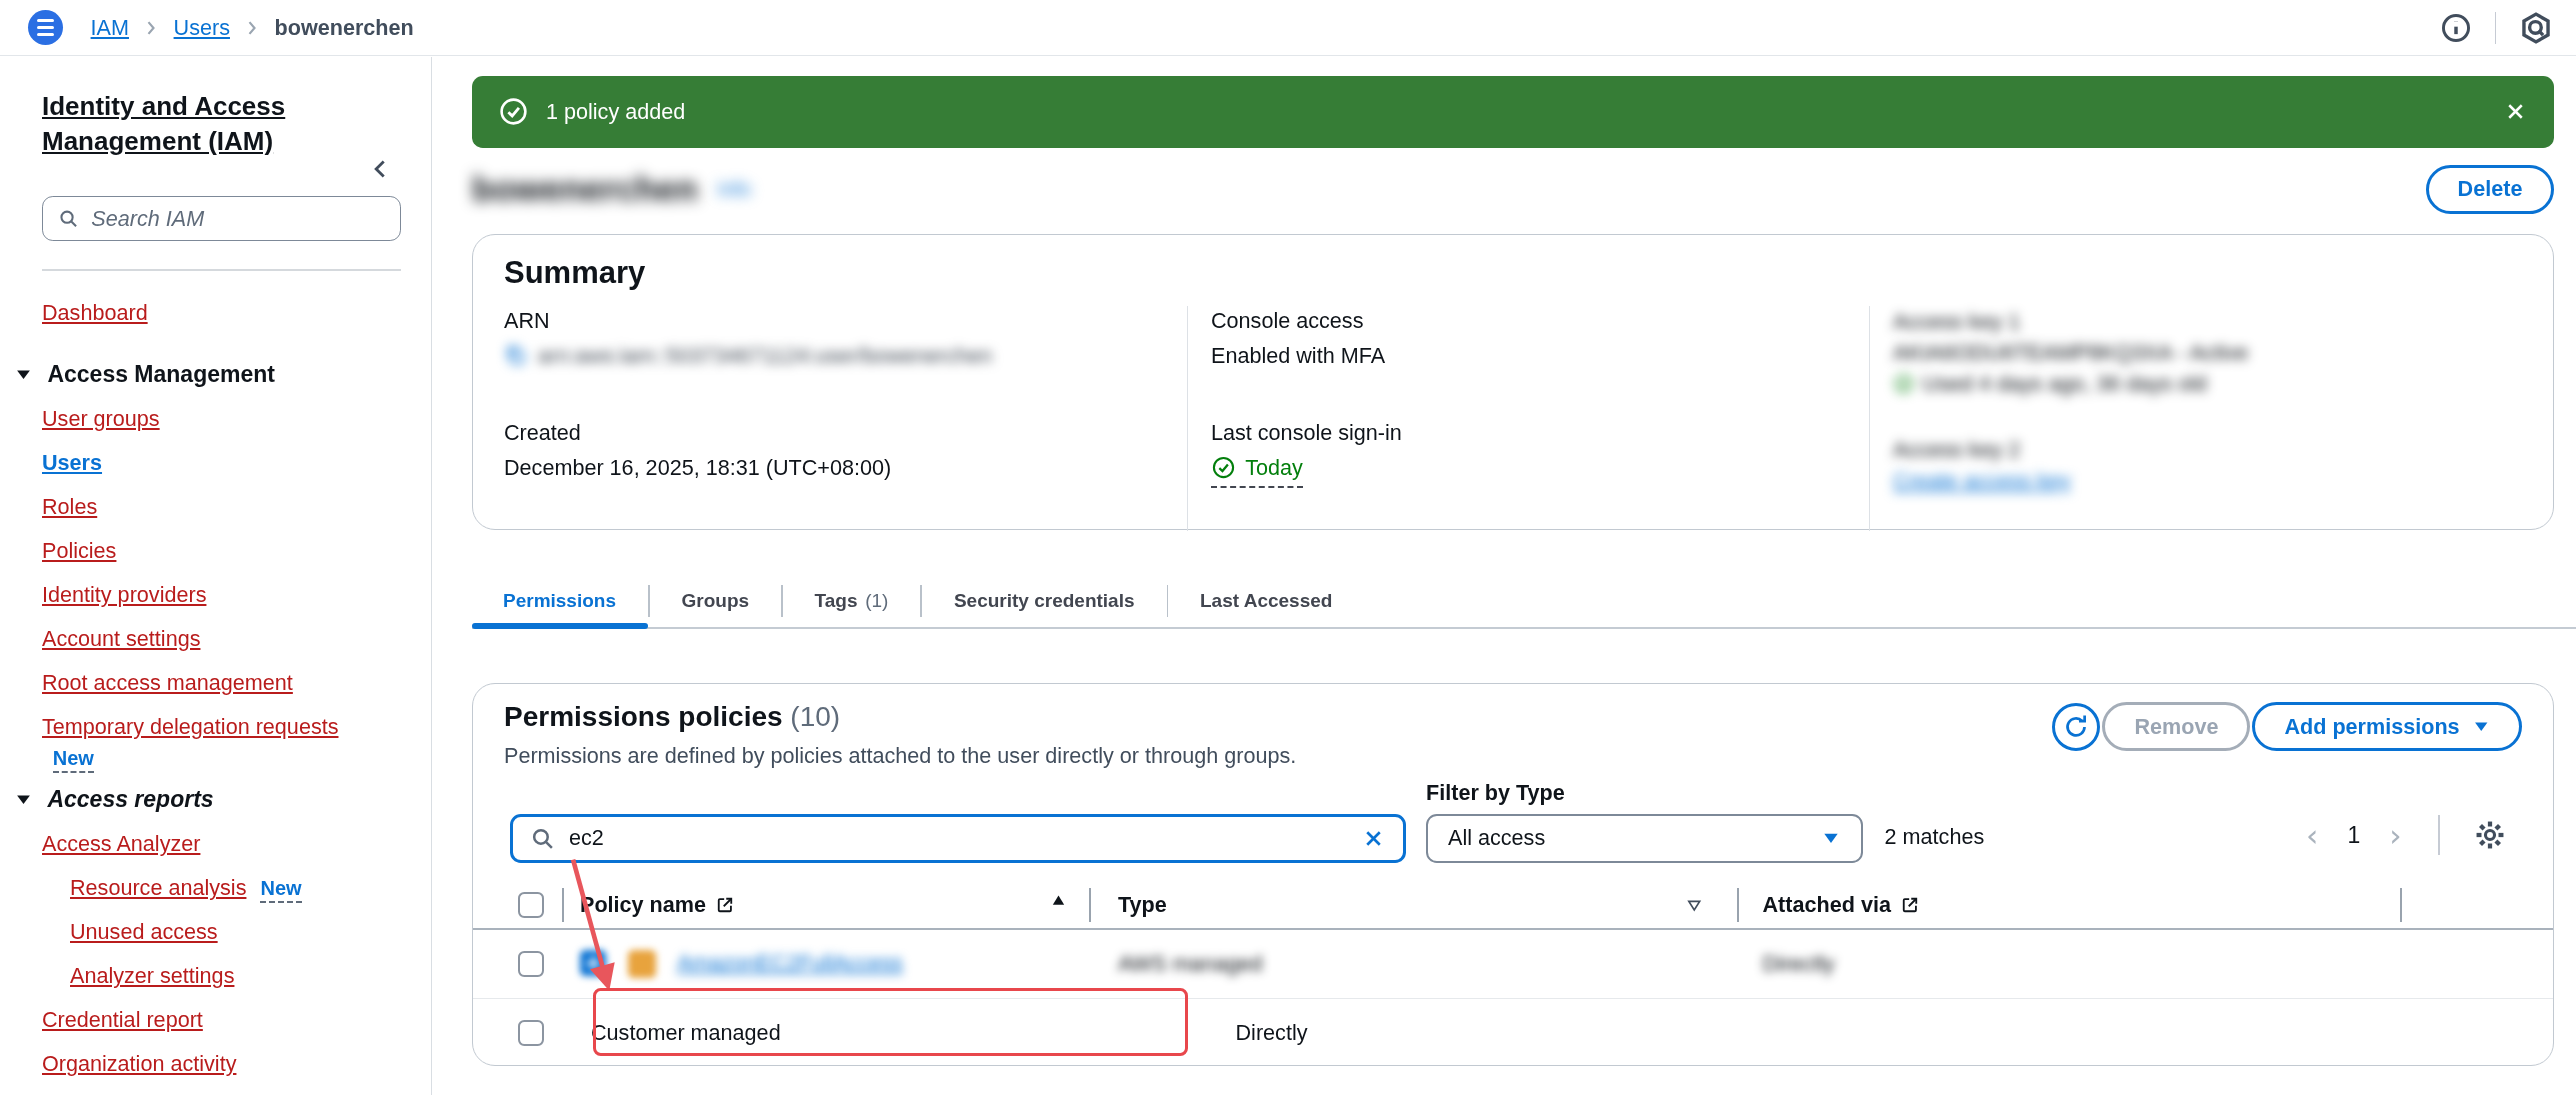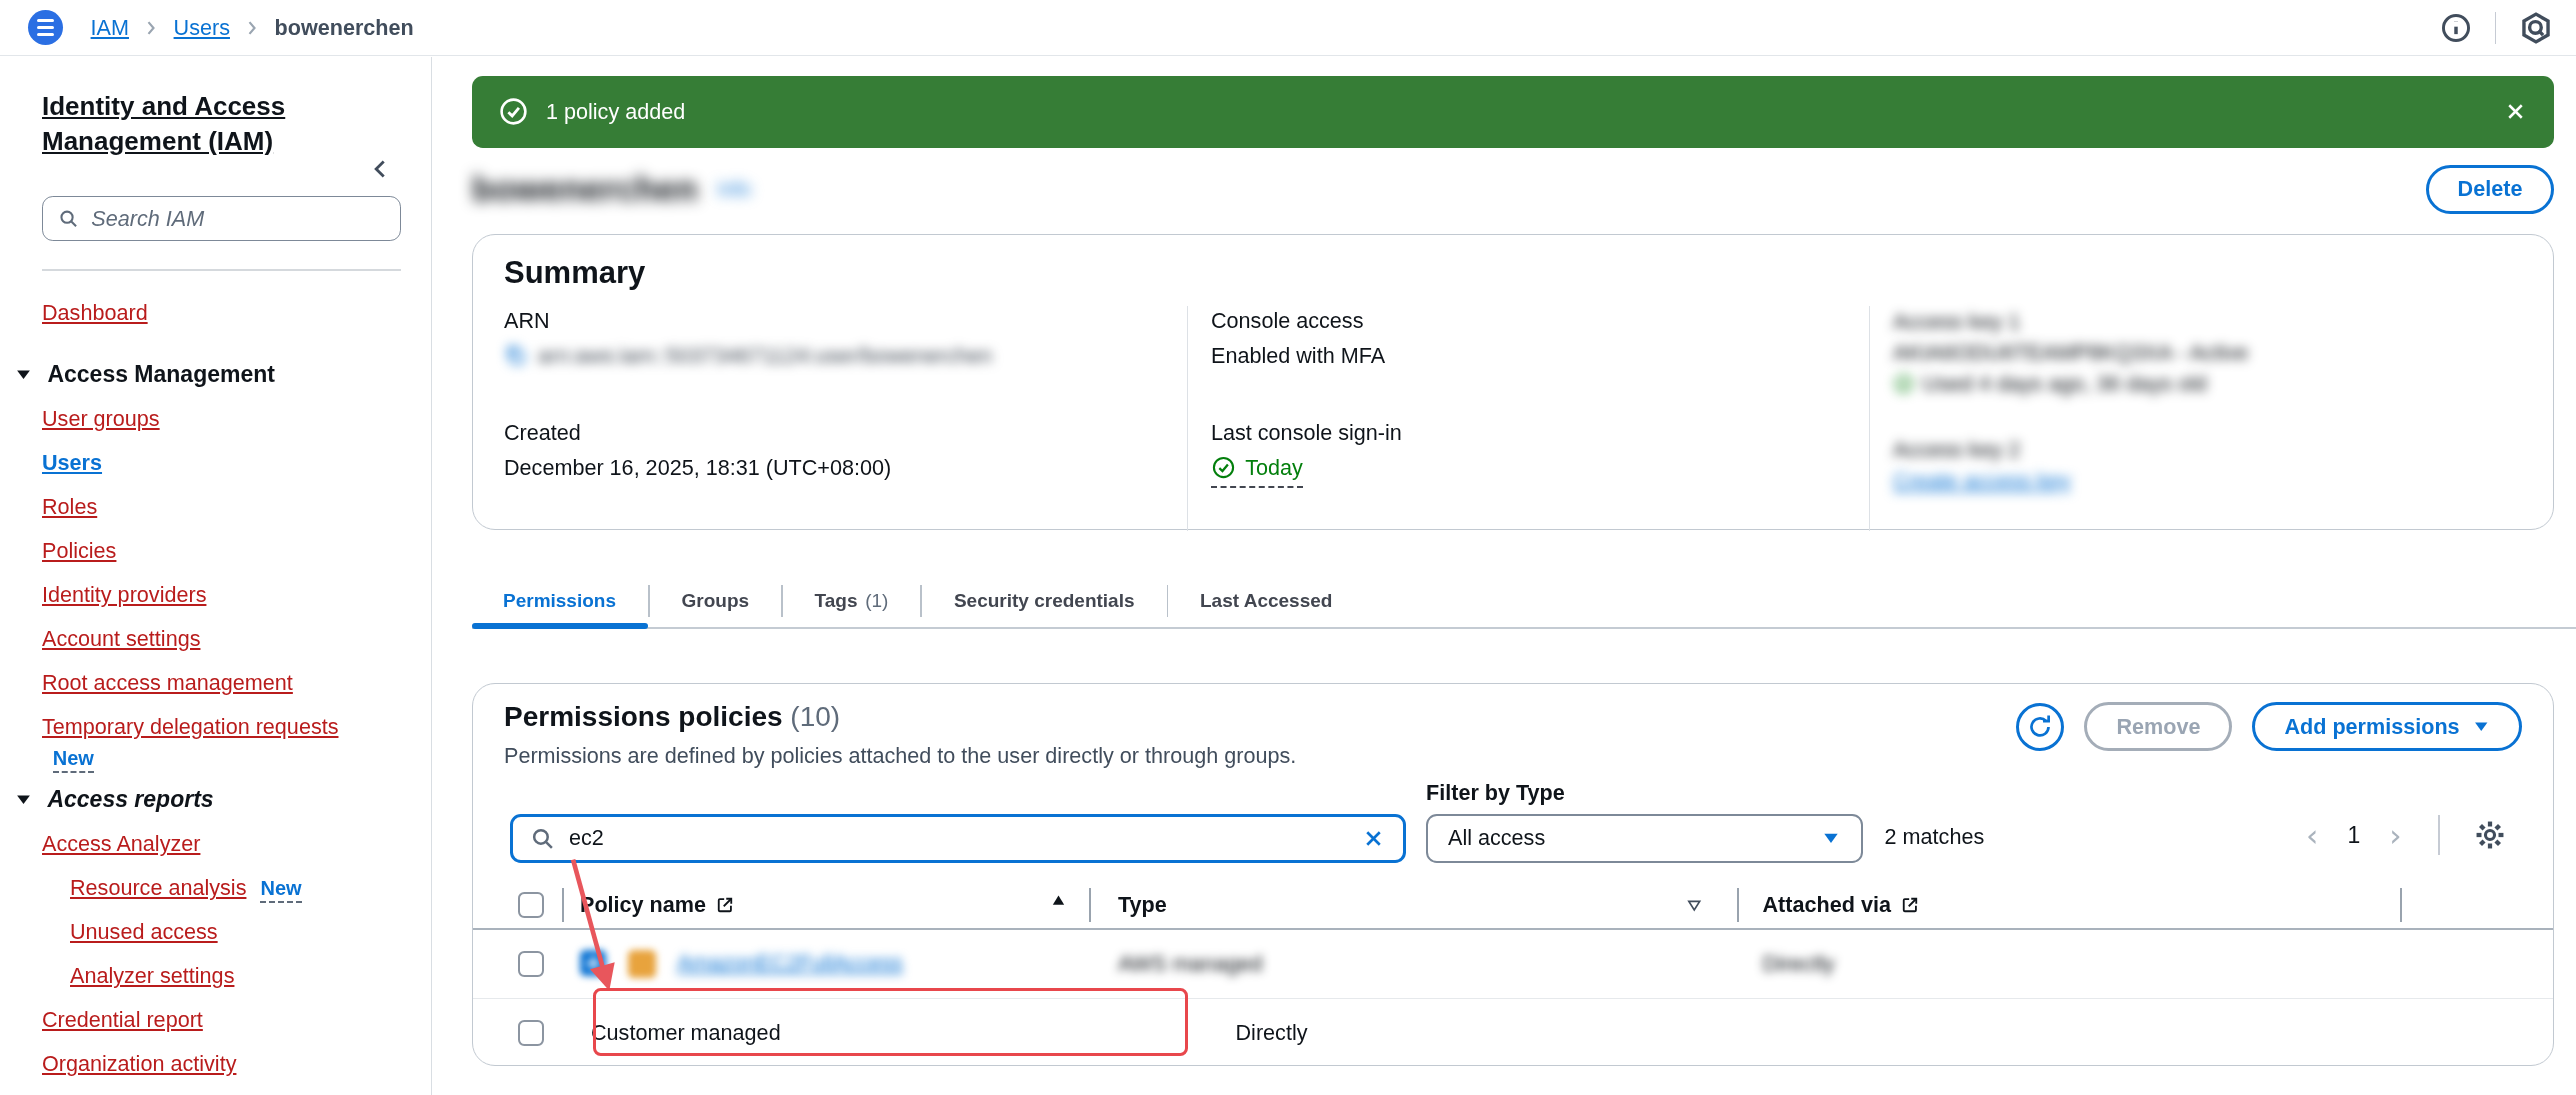--- a/index.html
+++ b/index.html
@@ -97,21 +97,21 @@
   .tab.active::after { content:""; position:absolute; left:0; right:0; bottom:-2.3px; height:6.2px; background:#0972d3; border-radius:3.1px; }
   .tab .count { color:#5f6b7a; font-weight:400; margin-left:7.7px; }
   .tab-div { width:1.5px; height:32px; background:#b9c1ca; align-self:center; }
 
   
   .perm-card { margin-top:54px; height:383px; position:relative; overflow:hidden; }
   .perm-head { display:flex; align-items:flex-start; padding:17px 31px 0 31px; }
   .perm-title { font-size:28px; font-weight:700; }
   .perm-title .count { color:#5f6b7a; font-weight:400; }
   .perm-desc { font-size:21.6px; color:#414d5c; margin-top:10.8px; }
-  .perm-actions { margin-left:auto; display:flex; align-items:center; gap:20px; margin-top:1.5px; }
+  .perm-actions { margin-left:auto; display:flex; align-items:center; gap:2px; margin-top:1.5px; }
   .refresh-btn { width:48px; height:48px; border:3.1px solid #0972d3; border-radius:50%; display:flex;
                  align-items:center; justify-content:center; cursor:pointer; background:#fff; }
   .caret-gap { margin-left:12.3px; display:flex; }
 
   
   .filter-row { display:flex; align-items:flex-end; padding:0 46px 0 37px; margin-top:10.8px; }
   .filter-label { font-size:21.6px; font-weight:700; margin-bottom:7.7px; }
   .search-box { width:896px; height:49px; border:3.1px solid #0972d3; border-radius:10.8px; display:flex;
                 align-items:center; padding:0 17px; background:#fff; }
   .search-box input { border:none; outline:none; font-size:21.6px; color:#0f141a; margin-left:14px; flex:1;

